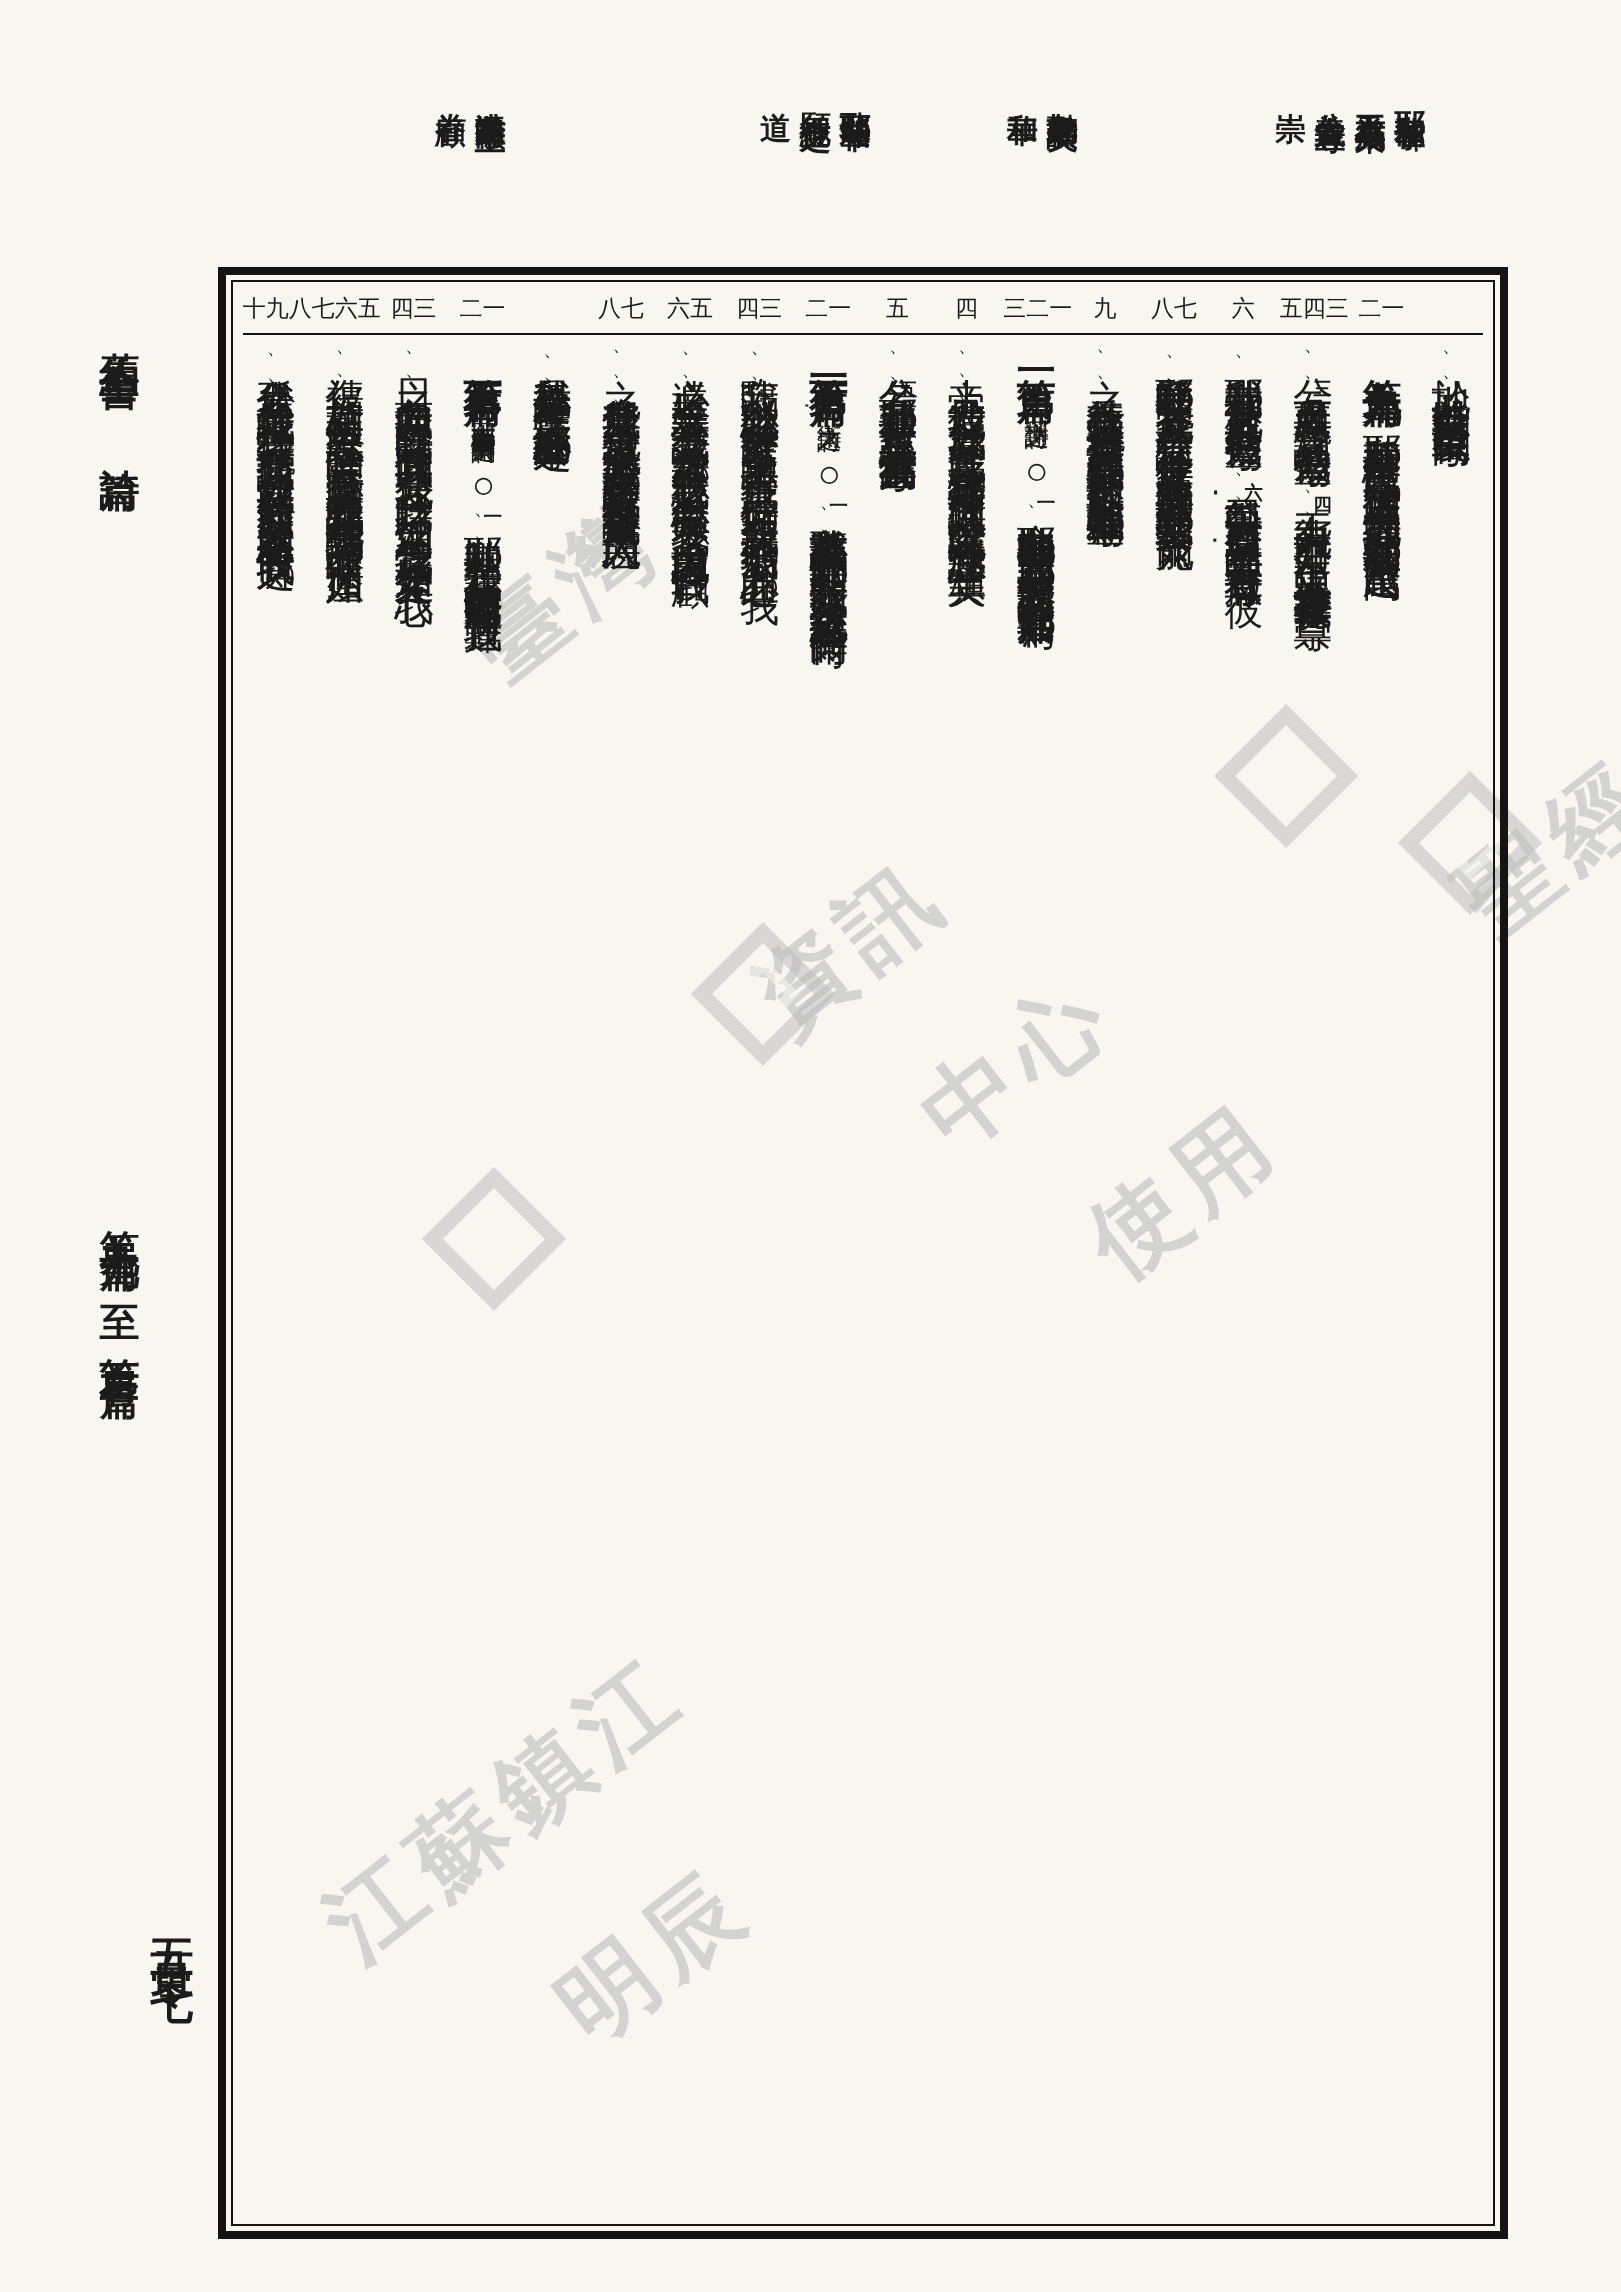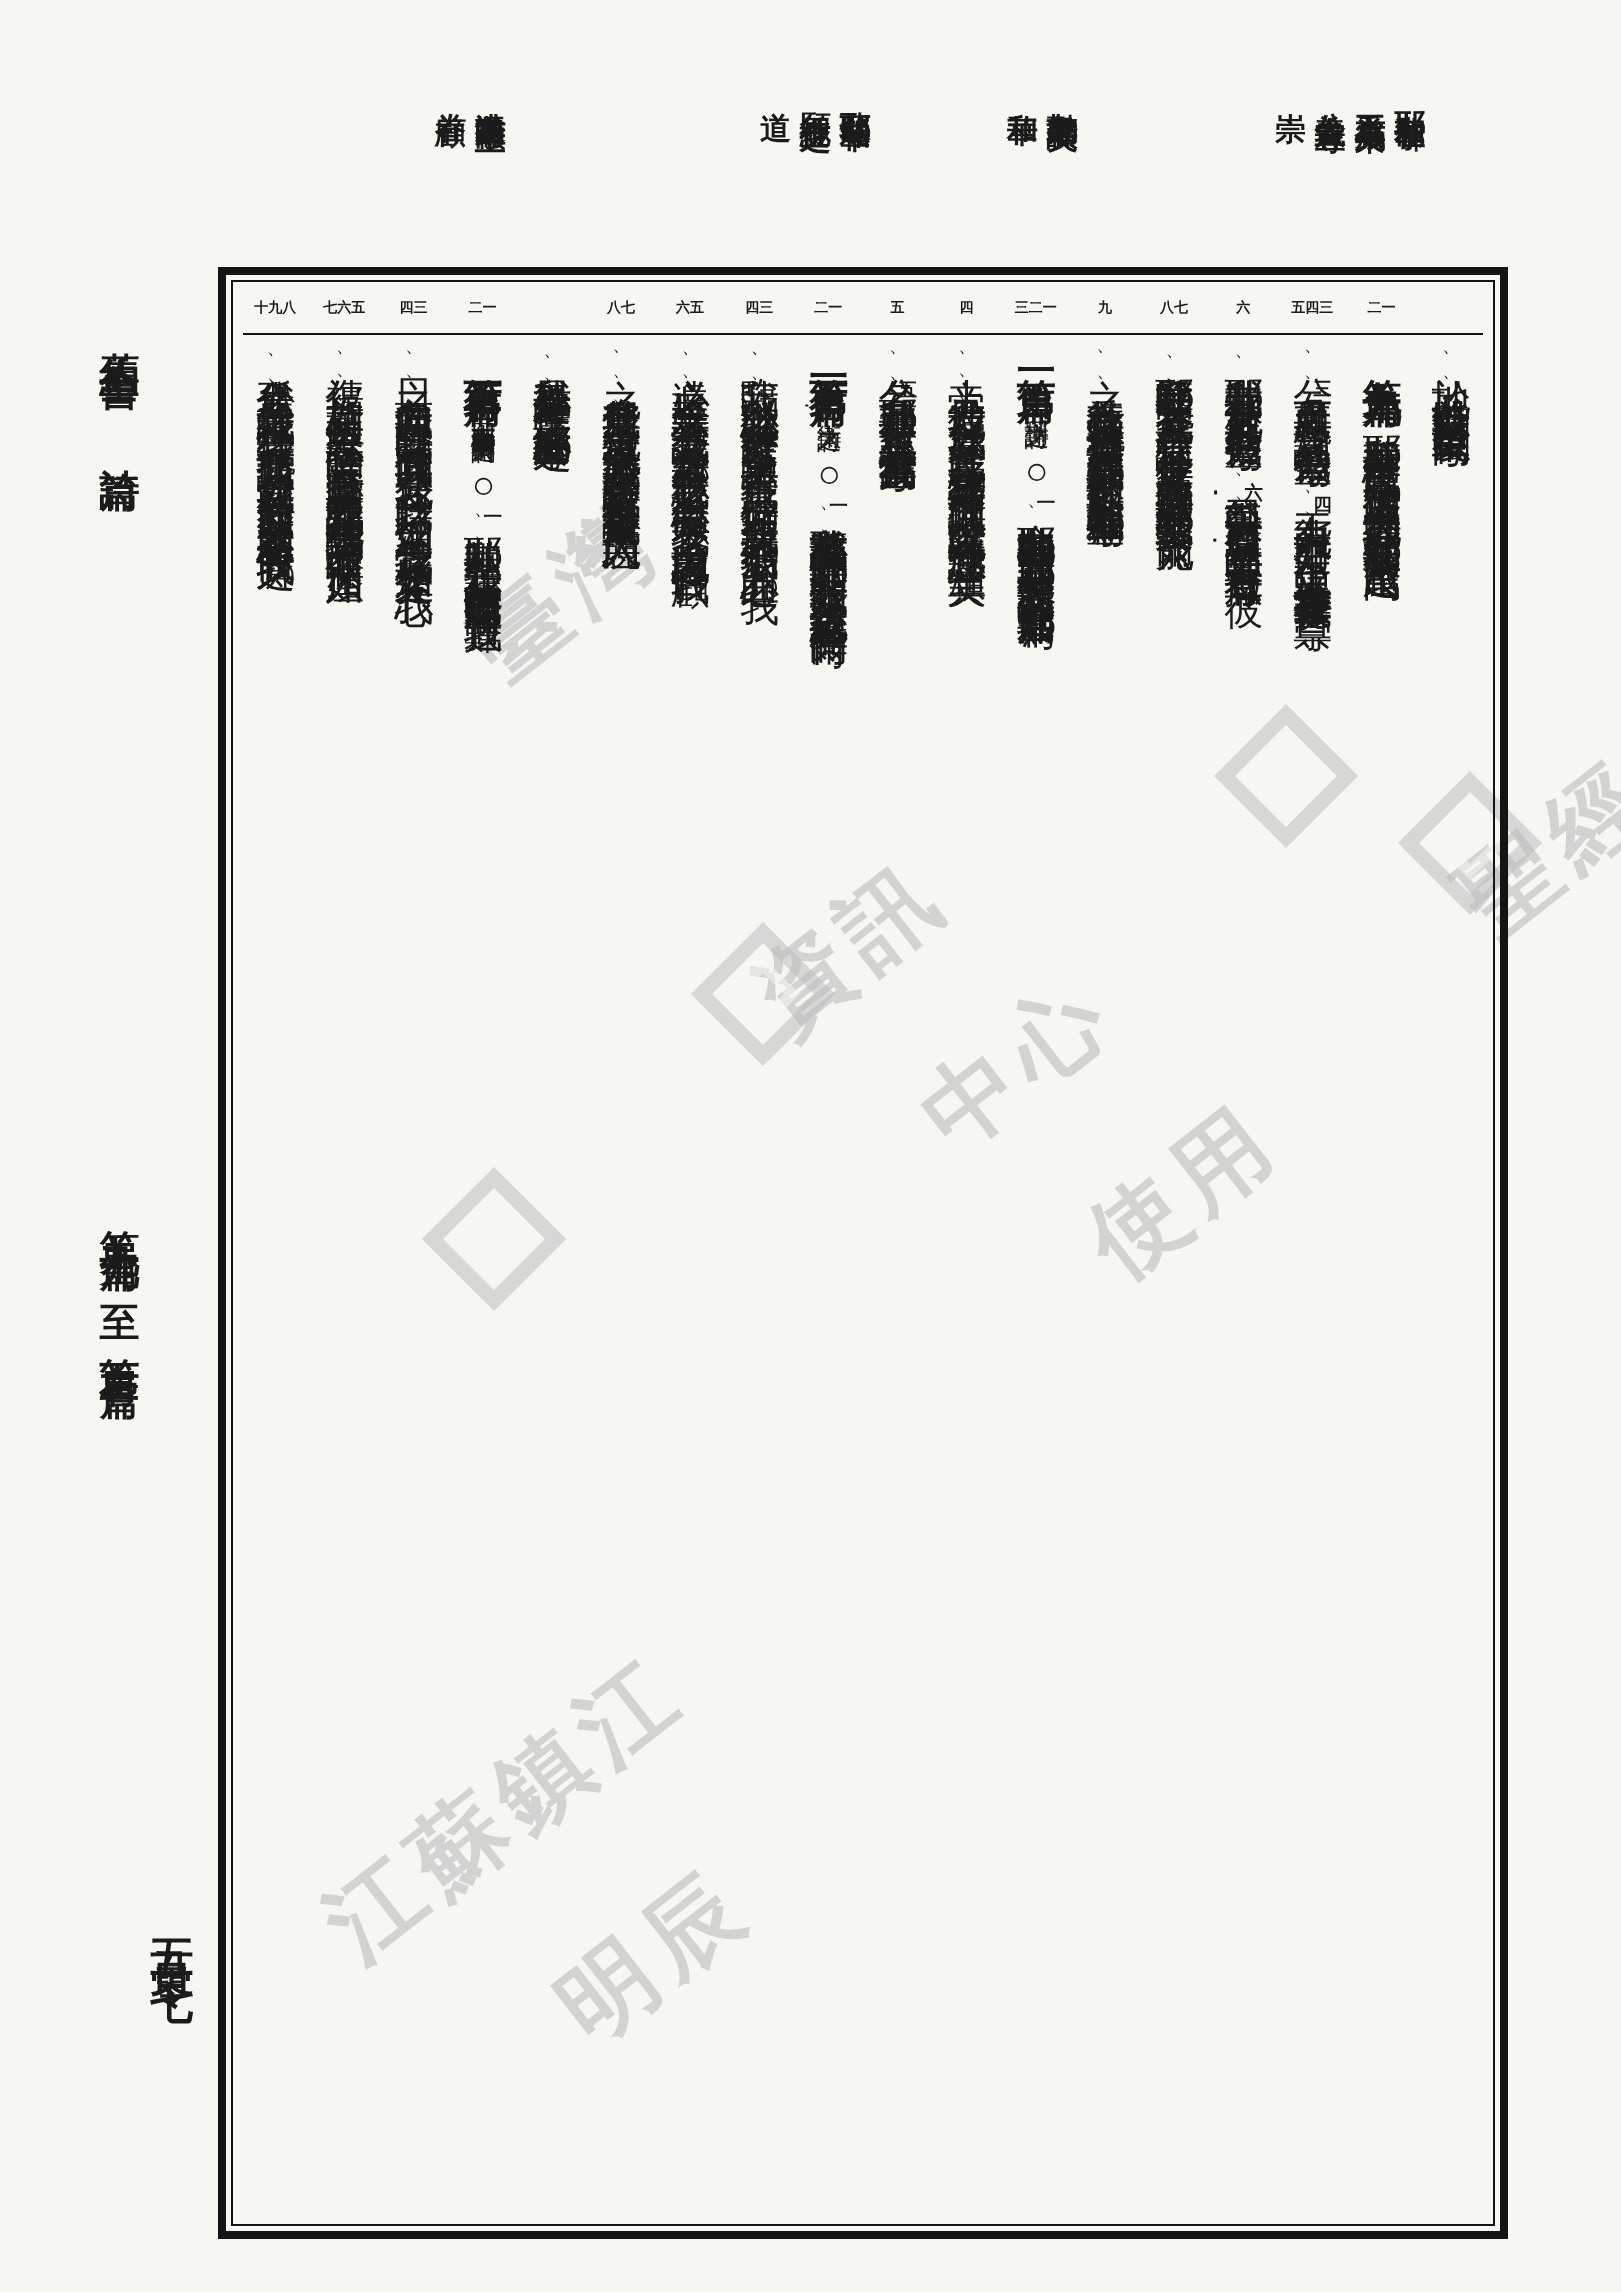--- a/index.html
+++ b/index.html
@@ -31,22 +31,22 @@
   .head-line{writing-mode:vertical-rl;text-orientation:upright;
     font-size:31px;line-height:1.16;letter-spacing:2px;font-weight:bold}
 
   
   #box{position:absolute;left:218px;top:267px;width:1290px;height:1972px;
     border:8.8px solid #141414;box-sizing:border-box;padding:4.9px;z-index:1;background:transparent}
   #inner{width:100%;height:100%;border:2px solid #141414;box-sizing:border-box;
     display:flex;flex-direction:column;padding:2px 9.8px 7.8px}
   #strip{height:49px;display:flex;flex-direction:row-reverse;justify-content:space-between;
     align-items:center;border-bottom:2.9px solid #141414;flex:none}
-  .strip-cell{width:65px;text-align:center;font-size:14px;line-height:1;
-    font-weight:bold;white-space:nowrap}
+  .strip-cell{width:65px;text-align:center;font-size:23px;line-height:1;
+    font-weight:normal;white-space:nowrap}
   #cols{flex:1;display:flex;flex-direction:row-reverse;justify-content:space-between;
     padding-top:11.8px}
   .tcol{width:65px;height:100%;writing-mode:vertical-rl;text-orientation:upright;
     font-size:39px;line-height:63px;letter-spacing:1px;white-space:nowrap;overflow:visible}
   .ctitle{font-weight:bold;letter-spacing:2.9px}
   .csub{font-size:24.5px;letter-spacing:1px}
   .punc{font-size:17.6px}
   .vn{display:inline-block;font-size:18.6px;line-height:1;font-weight:bold;
     transform:translateX(9.8px)}
   .gap{display:inline-block;height:43px;width:2px}

